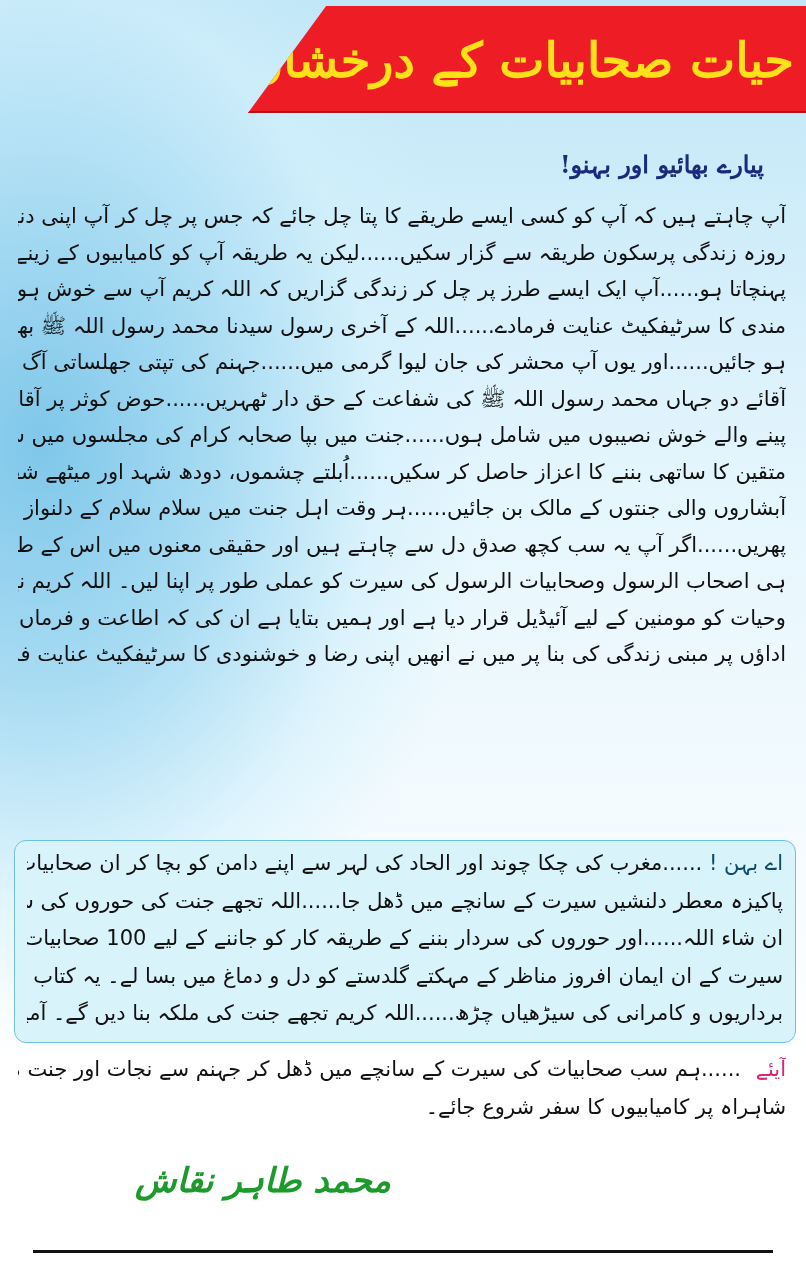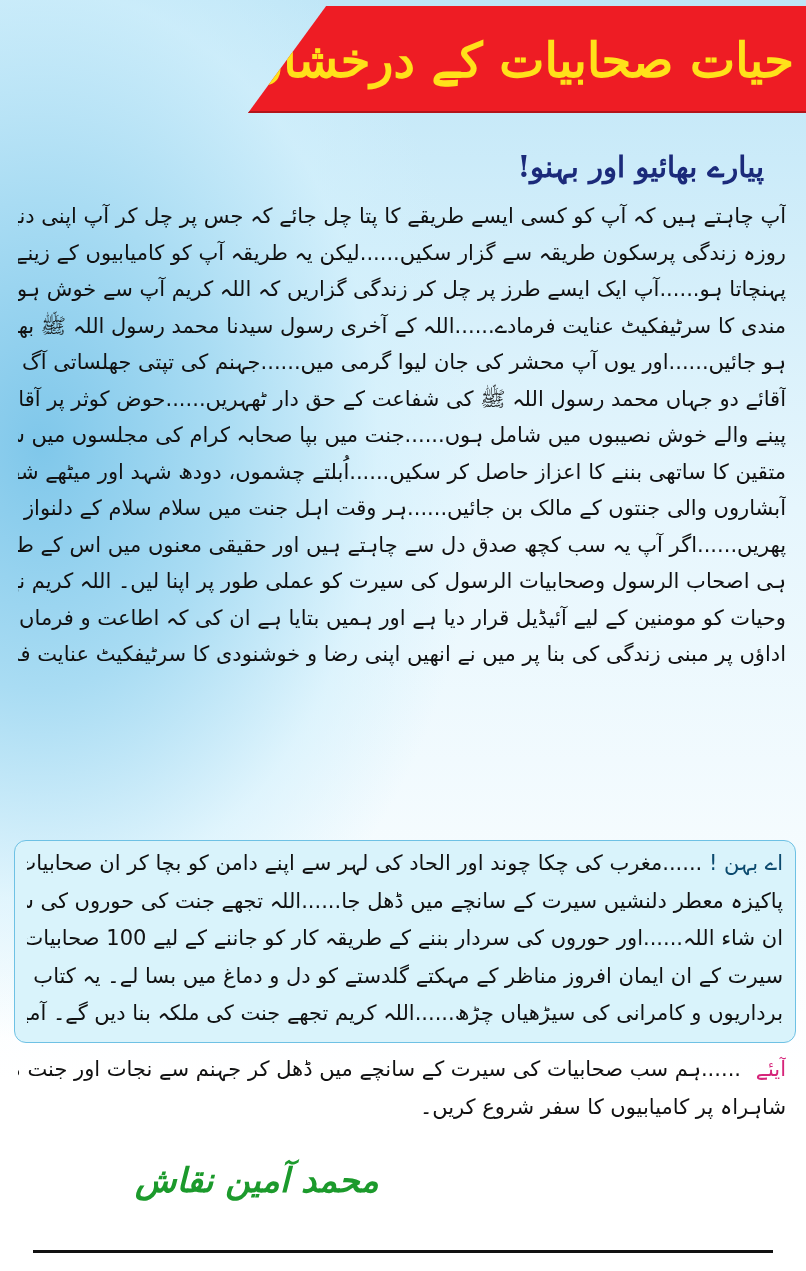--- a/index.html
+++ b/index.html
@@ -22,21 +22,21 @@
   }
   .banner-title {
     position: absolute; top: 14px; right: 12px; width: 460px; height: 80px;
     color: #ffe11a; font-size: 48px; font-weight: bold;
     direction: rtl; text-align: center; line-height: 80px; white-space: nowrap;
     font-family: "DejaVu Serif", serif;
     letter-spacing: -1px;
   }
   .salutation {
     position: absolute; top: 150px; right: 42px;
-    font-size: 29px; font-weight: bold; color: #1b2a7a;
+    font-size: 24px; font-weight: bold; color: #1b2a7a;
     direction: rtl; font-family: "DejaVu Serif", serif;
   }
   .body-text {
     position: absolute; top: 198px; left: 18px; right: 20px;
     direction: rtl; text-align: justify;
   }
   .line {
     height: 36.5px; line-height: 36.5px;
     font-size: 21px; color: #111111; white-space: nowrap;
     font-family: "DejaVu Sans", sans-serif;
@@ -103,19 +103,19 @@
     <div class="line">ان شاء اللہ......اور حوروں کی سردار بننے کے طریقہ کار کو جاننے کے لیے 100 صحابیات الرسول ﷺ کی</div>
     <div class="line">سیرت کے ان ایمان افروز مناظر کے مہکتے گلدستے کو دل و دماغ میں بسا لے۔ یہ کتاب پڑھ......اور......</div>
     <div class="line last">برداریوں و کامرانی کی سیڑھیاں چڑھ......اللہ کریم تجھے جنت کی ملکہ بنا دیں گے۔ آمین</div>
   </div>
 
   <div class="outro">
     <div class="line">
       <span class="accent-pink">آیئے</span>
       <span>......ہم سب صحابیات کی سیرت کے سانچے میں ڈھل کر جہنم سے نجات اور جنت میں داخلے کی</span>
     </div>
-    <div class="line last">شاہراہ پر کامیابیوں کا سفر شروع کریں۔</div>
+    <div class="line last">شاہراہ پر کامیابیوں کا سفر شروع جائے۔</div>
   </div>
 
-  <div class="signature">محمد آمین نقاش</div>
+  <div class="signature">محمد طاہر نقاش</div>
 
   <div class="rule"></div>
 </div>
 
 </body></html>

